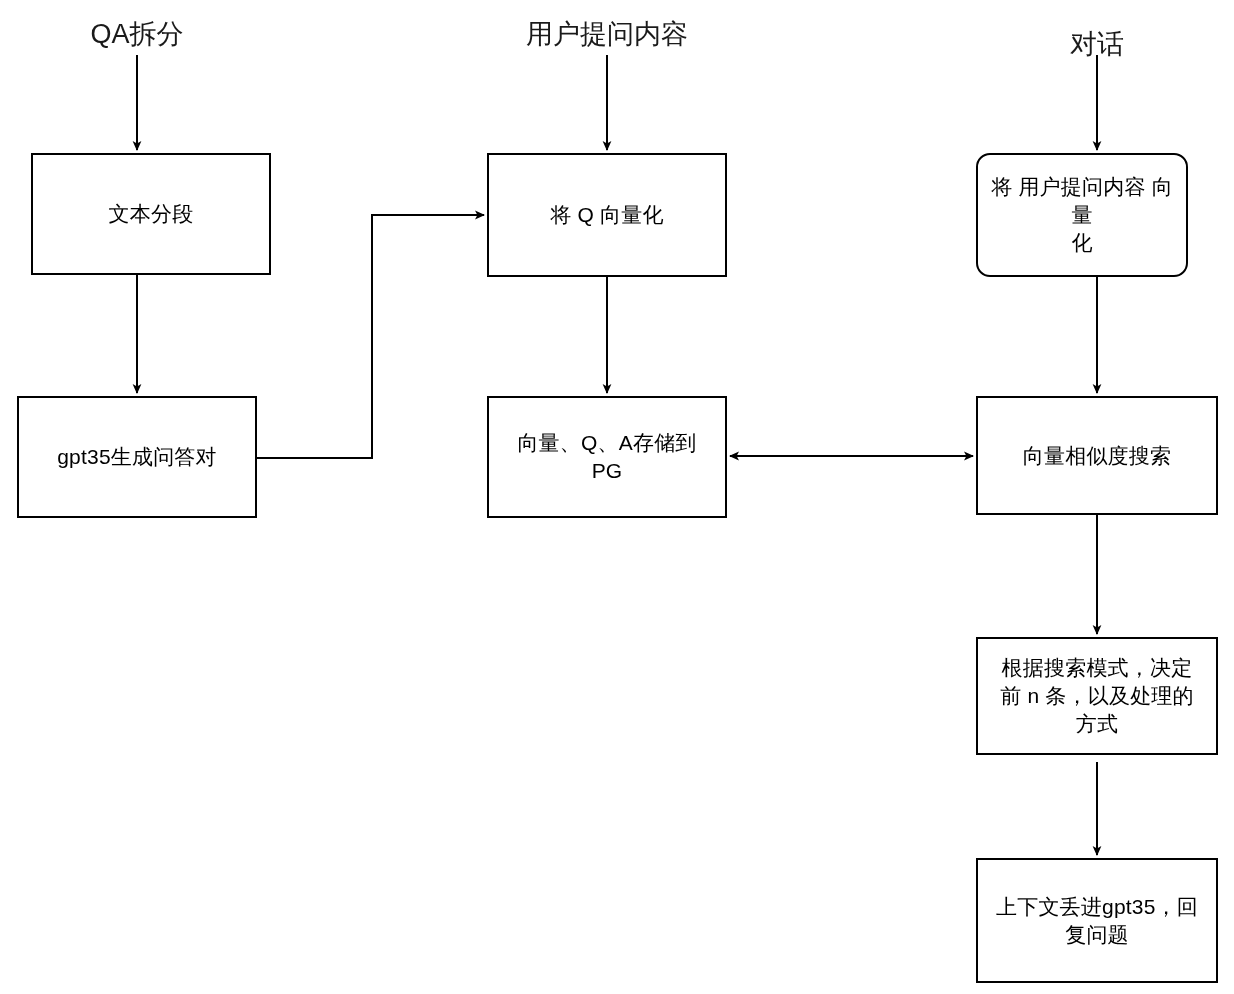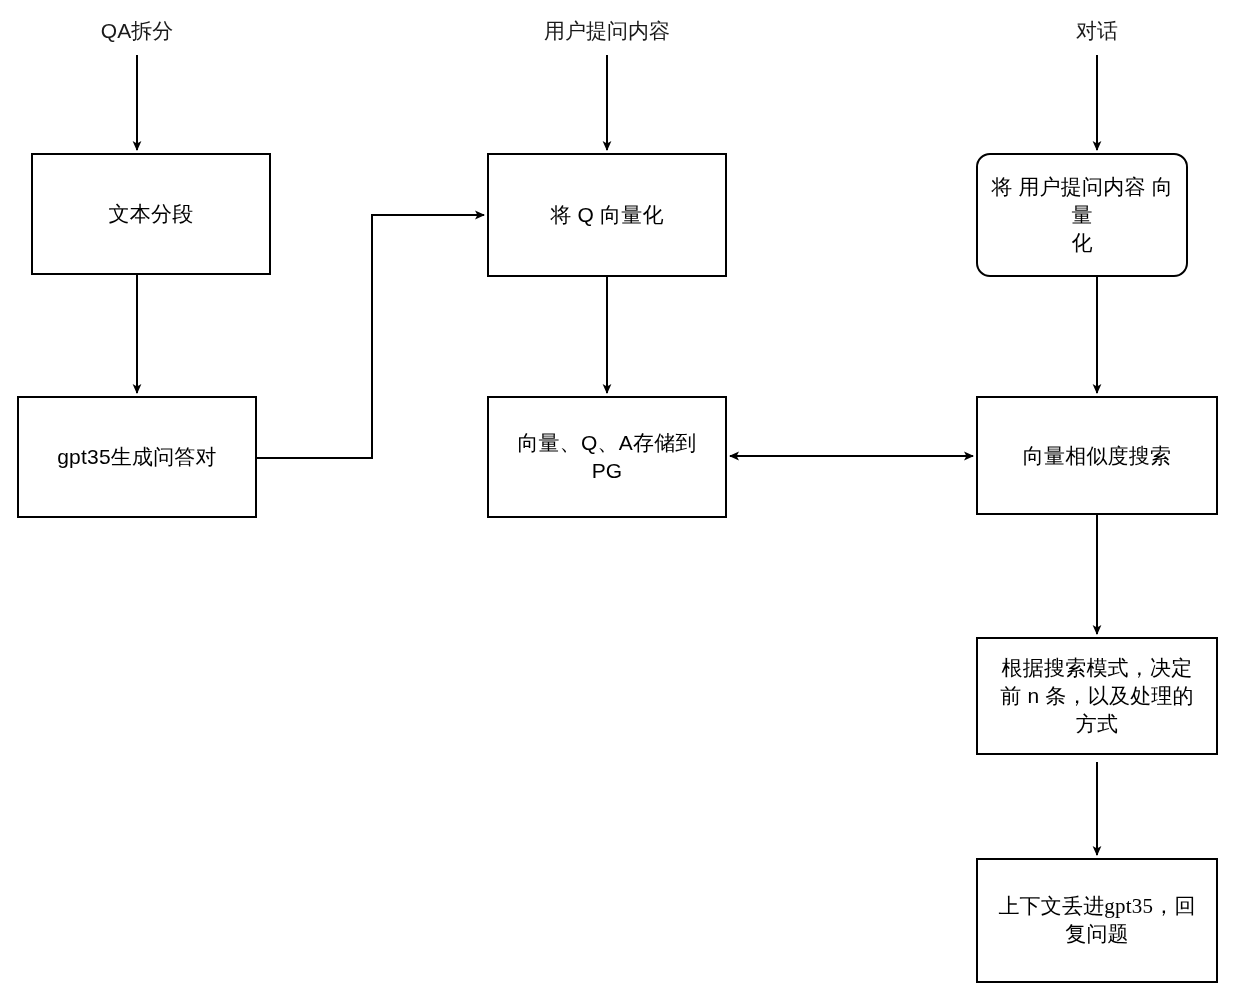--- a/index.html
+++ b/index.html
@@ -38,21 +38,21 @@
     font-size: 21px;
     line-height: 1.33;
     letter-spacing: 0.2px;
     white-space: pre-line;
     padding: 0 6px;
     z-index: 2;
   }
   .edge-label {
     position: absolute;
     color: #1a1a1a;
-    font-size: 21px;
+    font-size: 27px;
     line-height: 1.2;
     white-space: nowrap;
     transform: translateX(-50%);
     text-align: center;
     z-index: 3;
   }
 </style>
 </head>
 <body>
 
@@ -86,36 +86,36 @@
       <line x1="1097" y1="277" x2="1097" y2="393" marker-end="url(#ah)"></line>
 
       <line x1="1097" y1="515" x2="1097" y2="634" marker-end="url(#ah)"></line>
 
       <line x1="1097" y1="762" x2="1097" y2="855" marker-end="url(#ah)"></line>
     </g>
   </svg>
 
   <div class="edge-label" style="left:137px; top:18px;">QA拆分</div>
   <div class="edge-label" style="left:607px; top:18px;">用户提问内容</div>
-  <div class="edge-label" style="left:1097px; top:18px;">对话</div>
+  <div class="edge-label" style="left:1097px; top:28px;">对话</div>
 
   <div class="node" style="left:17px; top:153px; width:240px; height:122px;margin-left:14px;">文本分段</div>
 
   <div class="node" style="left:17px; top:396px; width:240px; height:122px;">gpt35生成问答对</div>
 
   <div class="node" style="left:487px; top:153px; width:240px; height:124px;">将 Q 向量化</div>
 
   <div class="node" style="left:487px; top:396px; width:240px; height:122px;">向量、Q、A存储到
 PG</div>
 
   <div class="node" style="left:976px; top:153px; width:212px; height:124px;border-radius:14px;">将 用户提问内容 向量
 化</div>
 
   <div class="node" style="left:976px; top:396px; width:242px; height:119px;">向量相似度搜索</div>
 
   <div class="node" style="left:976px; top:637px; width:242px; height:118px;">根据搜索模式，决定
 前 n 条，以及处理的
 方式</div>
 
-  <div class="node" style="left:976px; top:858px; width:242px; height:125px;font-family:Liberation Serif, serif;">上下文丢进gpt35，回
+  <div class="node" style="left:976px; top:858px; width:242px; height:125px;">上下文丢进gpt35，回
 复问题</div>
 
 </div>
 
 </body></html>

